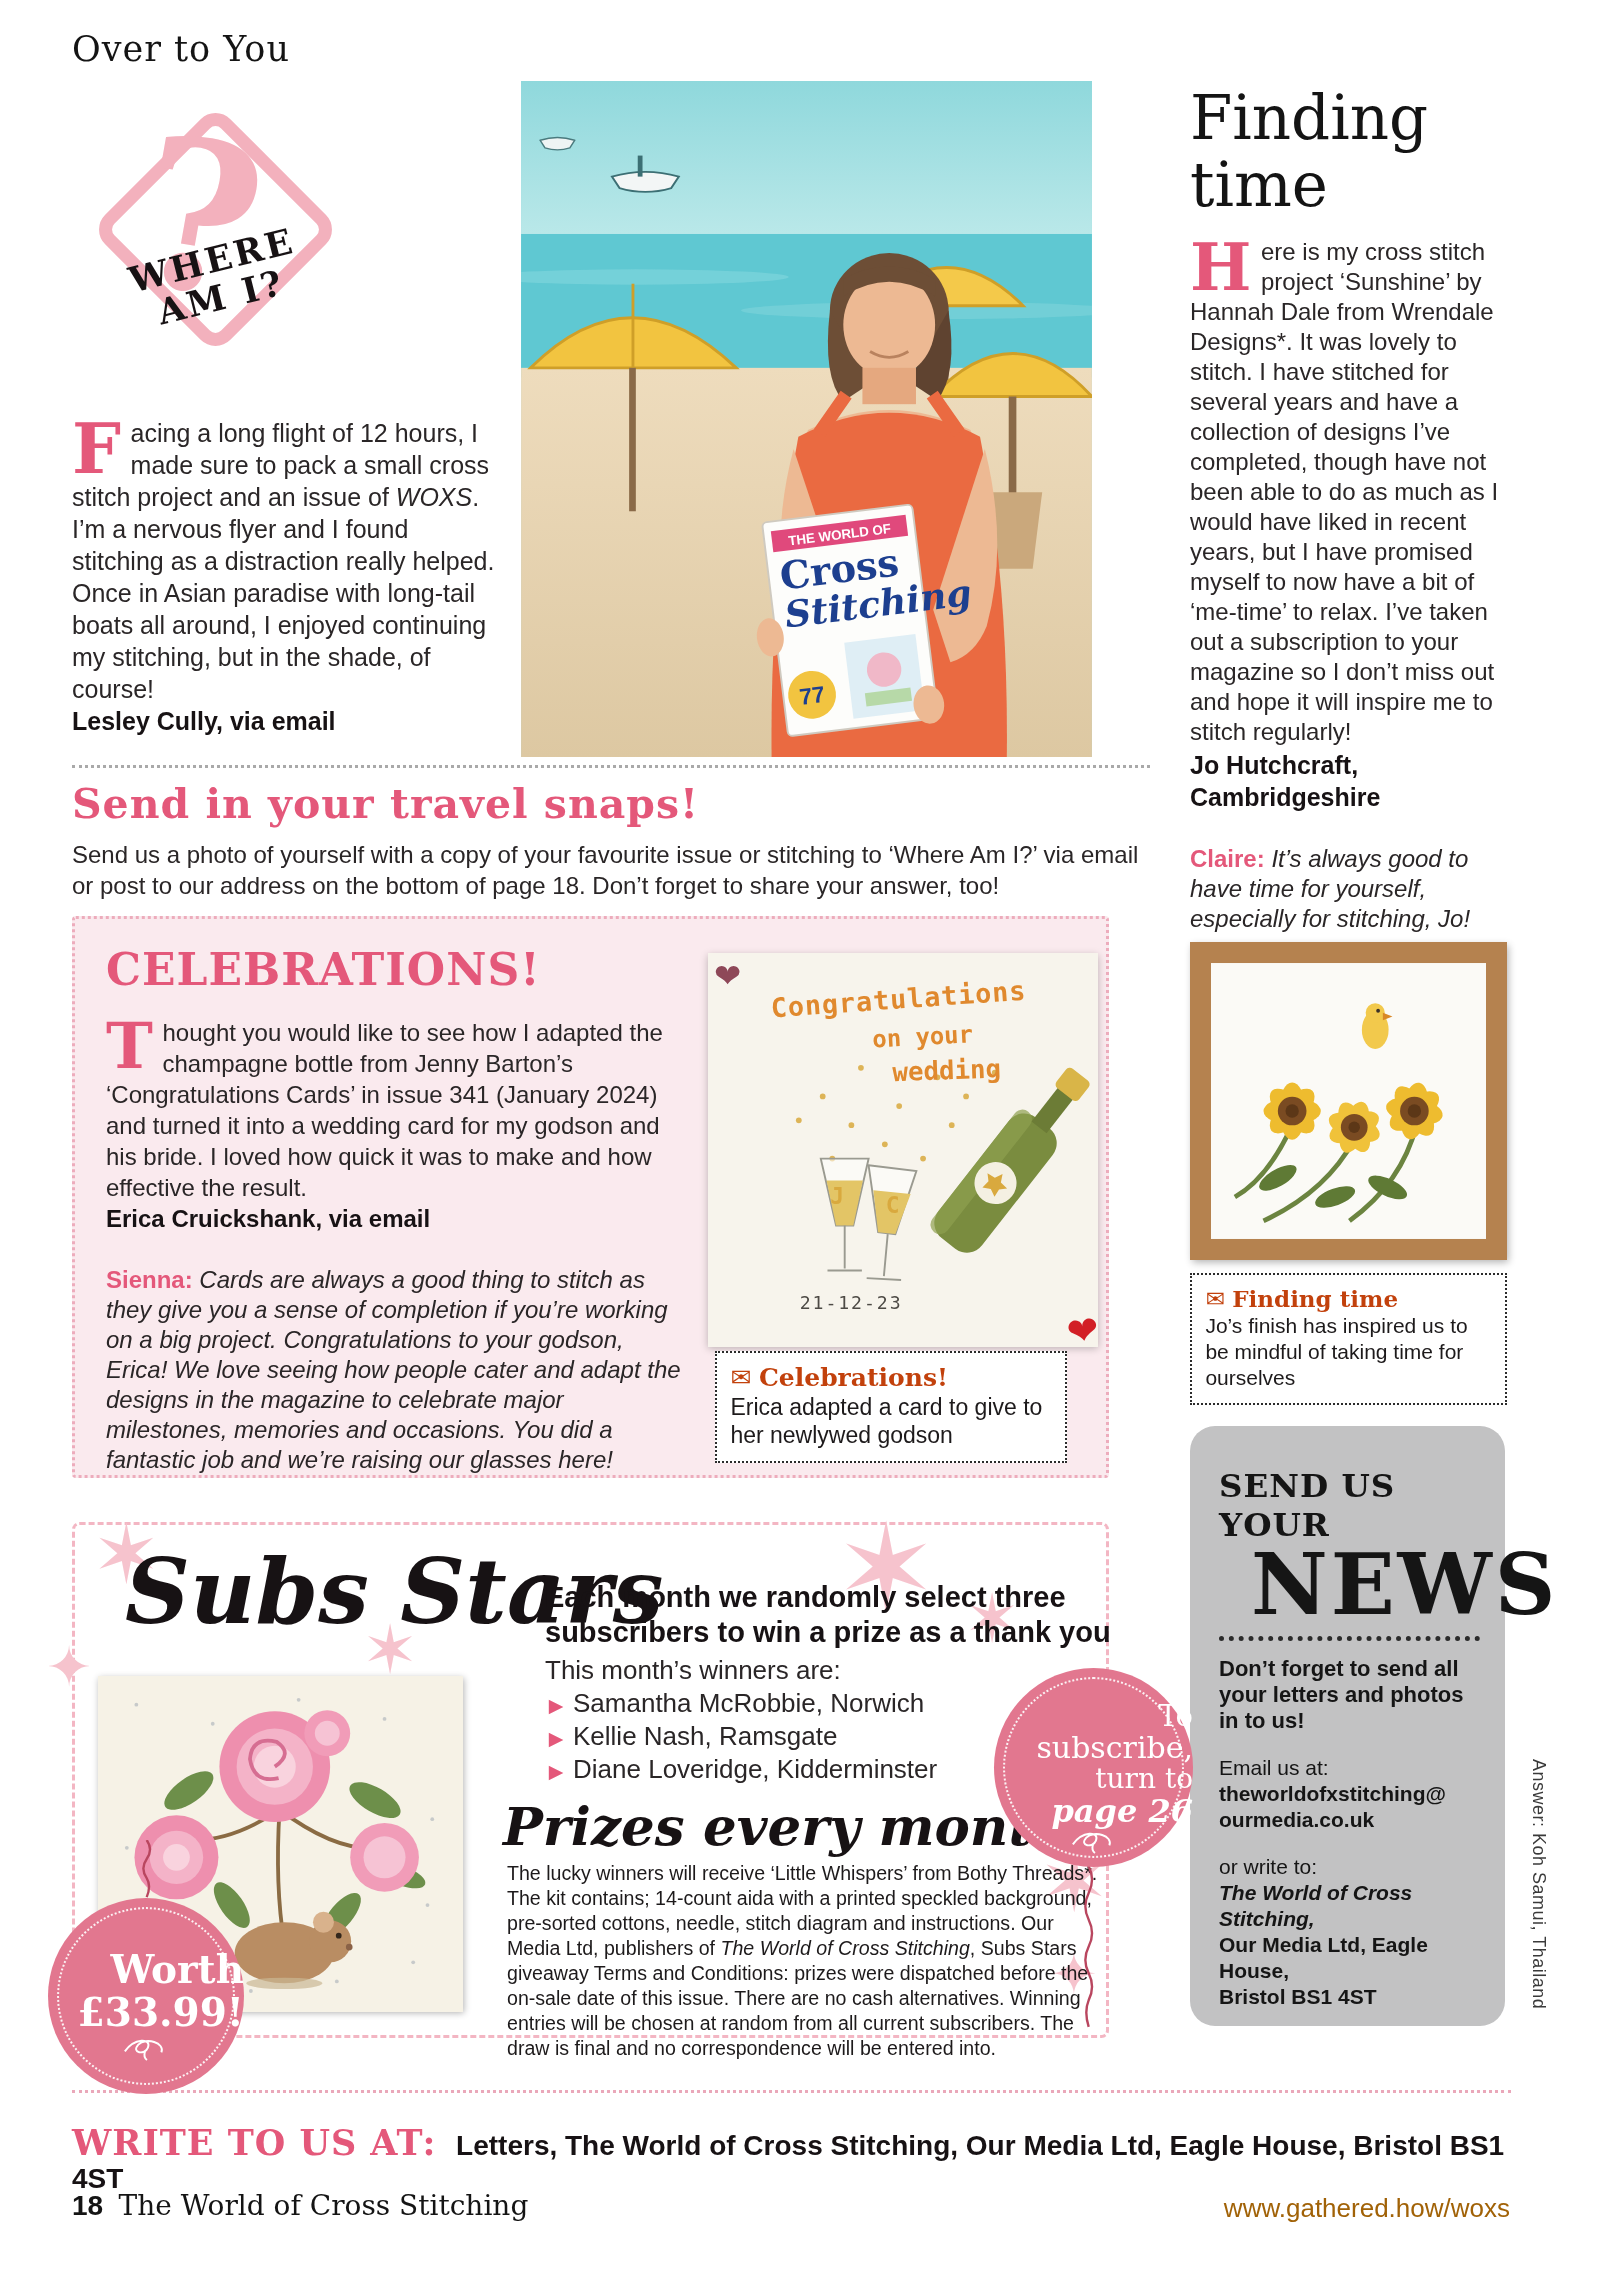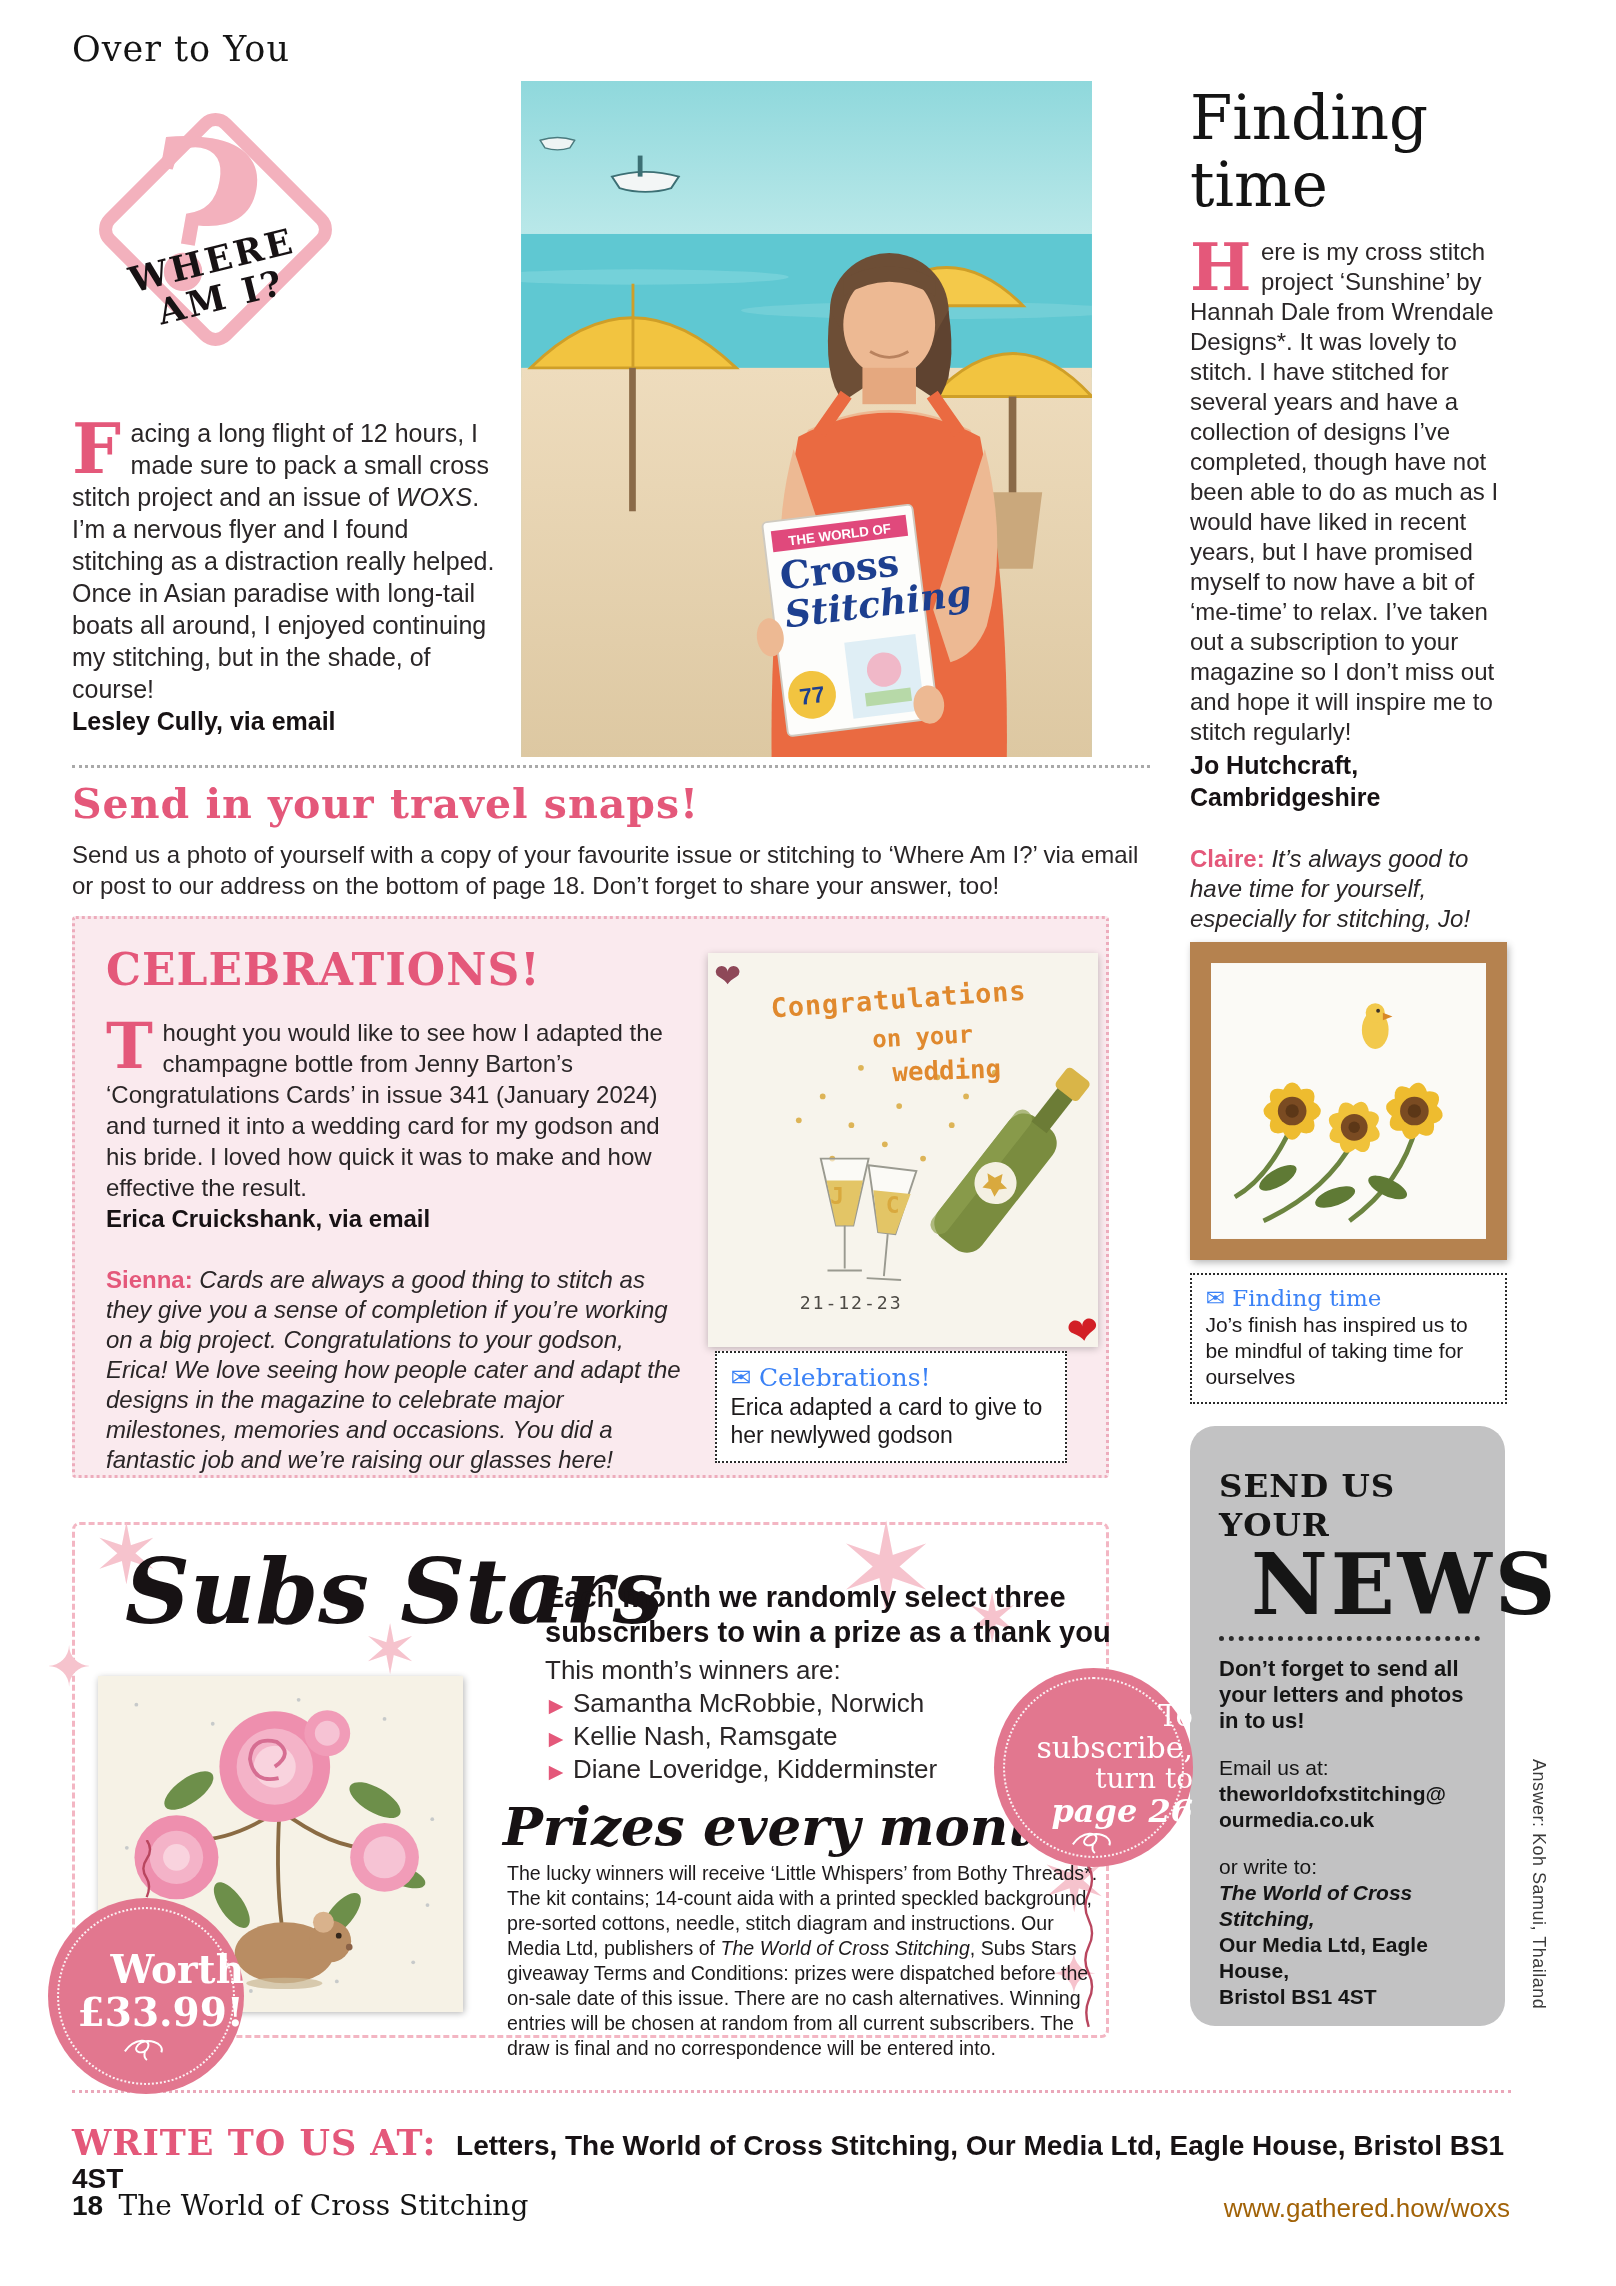--- a/index.html
+++ b/index.html
@@ -63,21 +63,21 @@
     border:3.8px dotted #edacbc; border-radius:3.8px;
   }
   #celebrations-heading { left:31px; top:25px; font-family:"DejaVu Serif",serif; font-weight:bold; font-size:44px; letter-spacing:1px; color:#e4587a; }
   #celebrations-body { left:31px; top:98px; width:581px; font-size:24px; line-height:31px; }
   #celebrations-body .dropcap { font-size:63px; line-height:50px; }
   #card-photo { left:633px; top:34px; width:390px; height:394px; background:#f7f4ec; box-shadow:0 1.9px 7.6px rgba(0,0,0,.25); }
   .heart-pin { font-size:32.5px; color:#8e4858; text-shadow:0 0 1.9px #fff; }
   #card-heart-top { left:639px; top:38px; z-index:3; }
   #card-heart-bottom { left:992px; top:390px; font-size:38px; color:#d21f26; z-index:3; transform:rotate(-8deg); }
   .caption-box { background:#fff; border:2.9px dotted #2b2b2b; padding:9.6px 13.4px 11.5px; }
-  .caption-title { font-family:"DejaVu Serif",serif; font-weight:normal; font-size:25px; color:#3b82f6; }
+  .caption-title { font-family:"DejaVu Serif",serif; font-weight:bold; font-size:25px; color:#c2410c; }
   .caption-title .env { font-family:"DejaVu Sans",sans-serif; margin-right:7.6px; }
   .caption-body { font-size:23px; line-height:28px; color:#1d1a1b; margin-top:1.9px; }
   #celebrations-caption { left:640px; top:432px; width:352px; }
 
   
   #sunflower-frame {
     left:1190px; top:942px; width:317px; height:318px;
     border:21px solid #b5824f; background:#fbfaf6;
     box-shadow:inset 0 0 0 2.9px #8f6134, 1.9px 2.9px 7.6px rgba(0,0,0,.3);
   }

